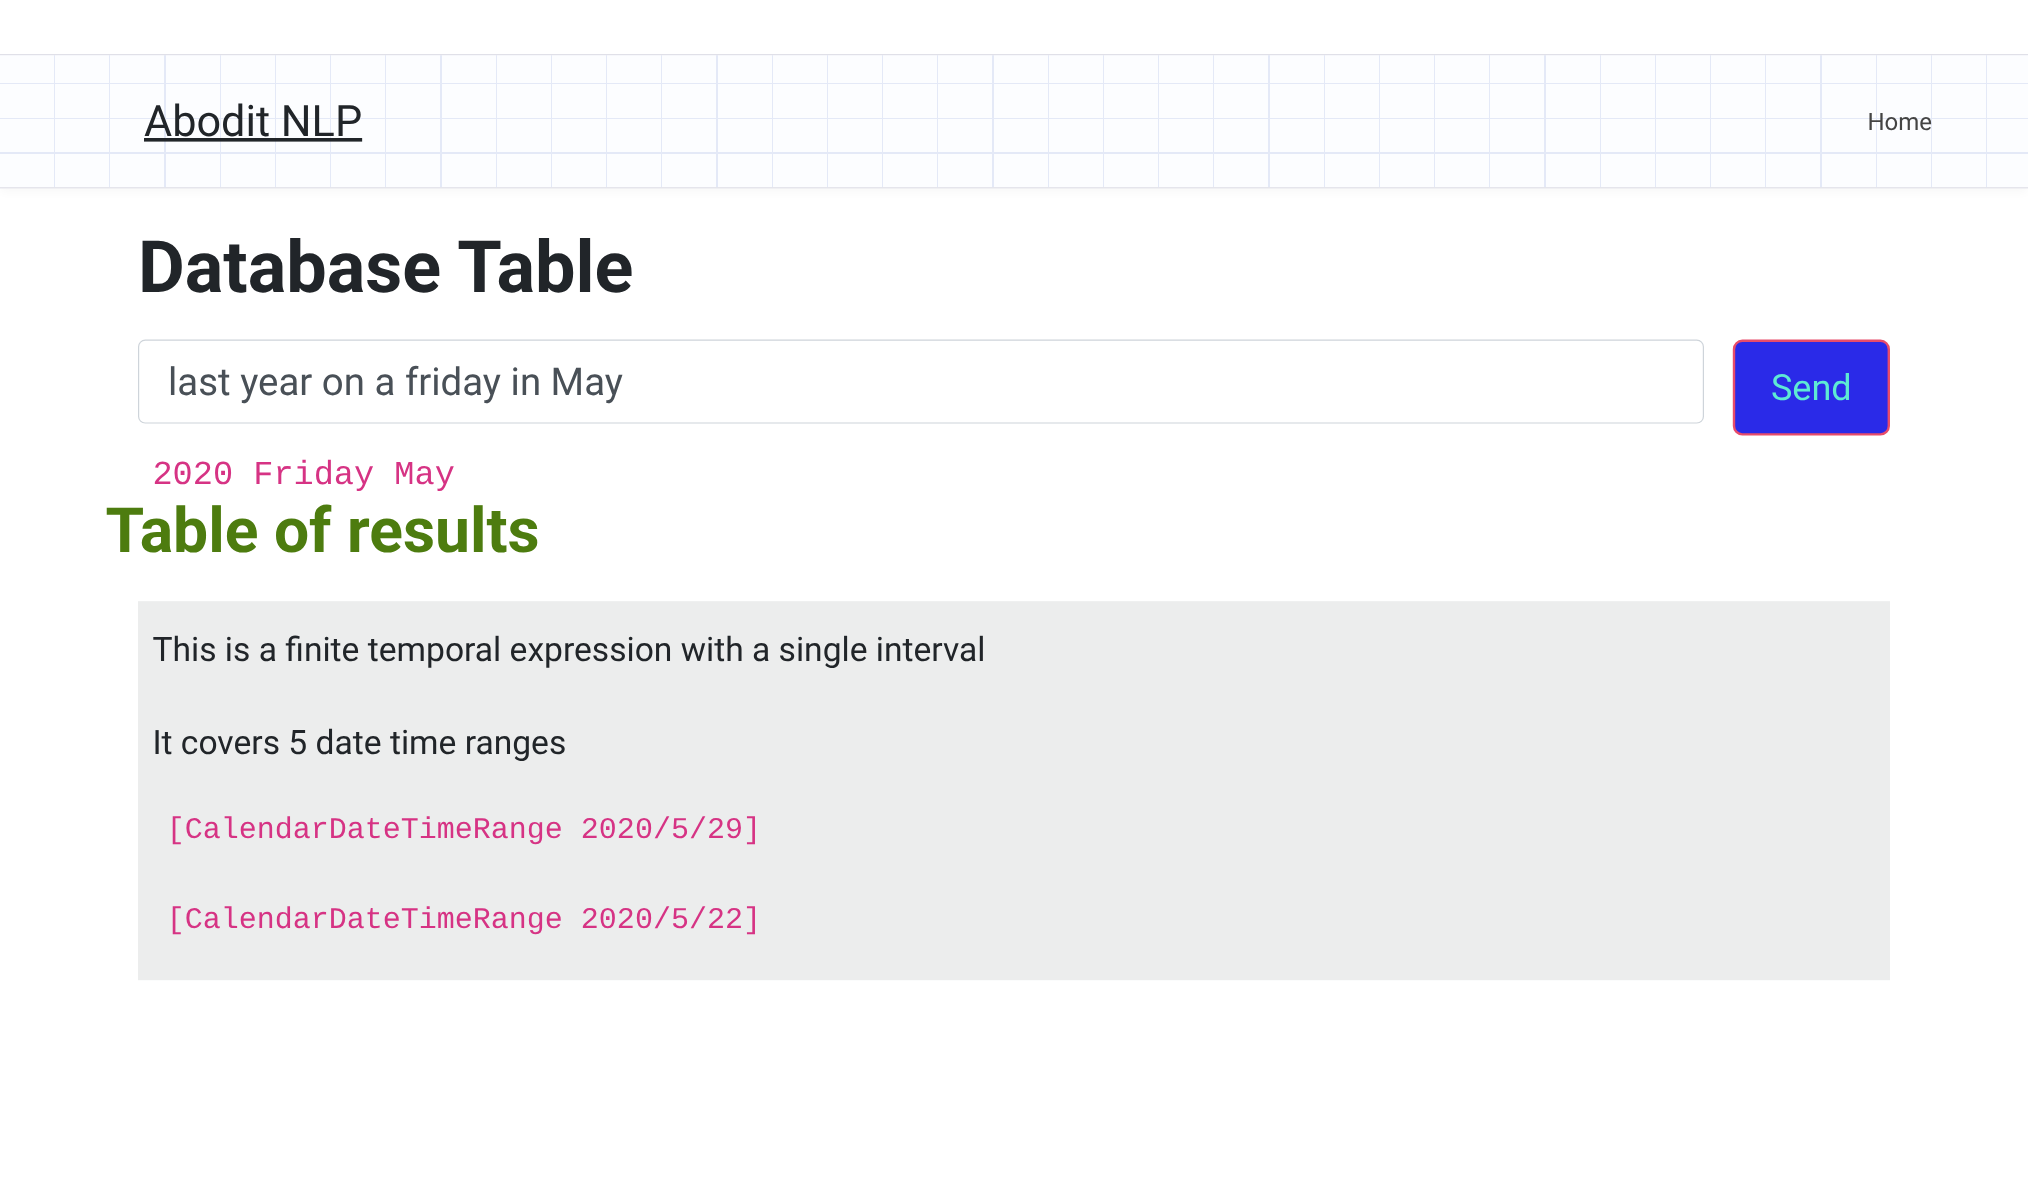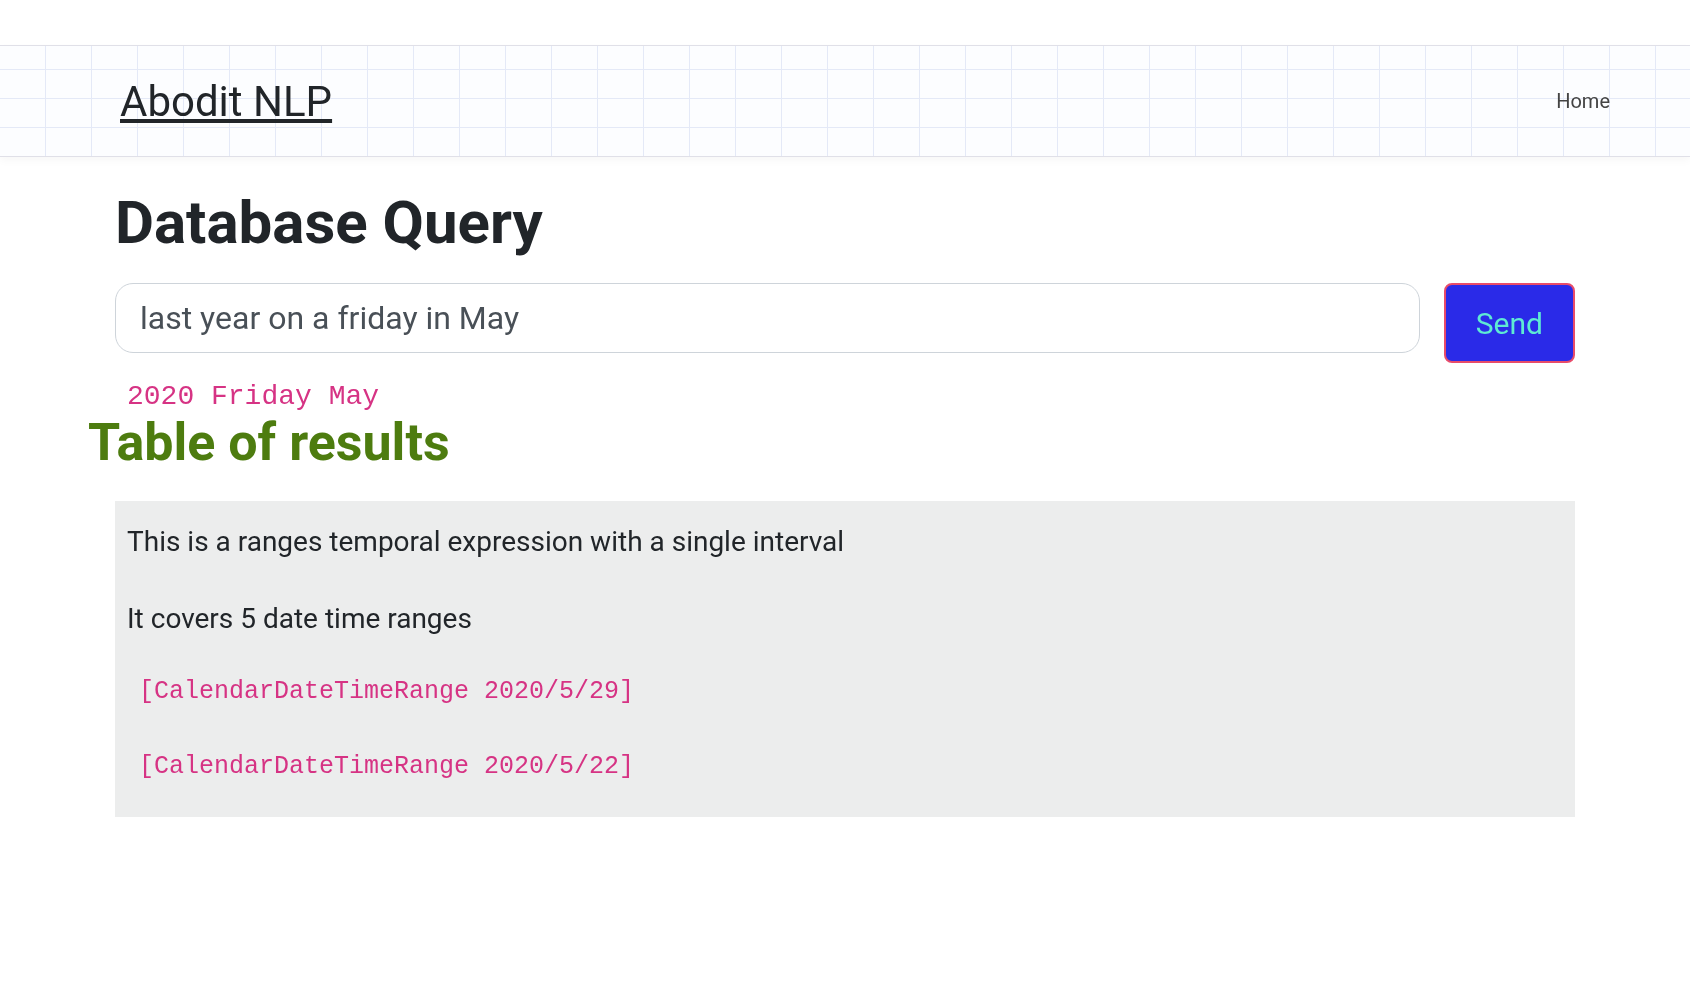--- a/index.html
+++ b/index.html
@@ -21,21 +21,21 @@
       background-image:
         repeating-linear-gradient(0deg, transparent, transparent 28px, #e4e9f7 28px, #e4e9f7 29px),
         repeating-linear-gradient(90deg, transparent, transparent 45px, #e4e9f7 45px, #e4e9f7 46px);
       display: flex;
       align-items: center;
       justify-content: space-between;
       padding: 0 80px 0 120px;
       box-shadow: 0 4px 8px rgba(0,0,0,0.03);
     }
     .brand {
-      font-size: 42px;
+      font-size: 36px;
       color: #212529;
       font-weight: 400;
     }
     .nav-link {
       font-size: 20px;
       color: #444;
       text-decoration: none;
     }
     .container {
       padding: 30px 115px 0 115px;
@@ -54,21 +54,21 @@
     }
     .query-input-wrap {
       flex: 1;
     }
     .query-input {
       width: 100%;
       height: 70px;
       font-size: 32px;
       padding: 0 24px;
       border: 1px solid #ced4da;
-      border-radius: 18px;
+      border-radius: 6px;
       color: #495057;
       background: #fff;
       font-family: inherit;
     }
     .send-btn {
       height: 80px;
       padding: 0 30px;
       font-size: 30px;
       background: #2a2ae8;
       color: #5eead4;
@@ -114,32 +114,32 @@
   </style>
 </head>
 <body>
 
 <div class="header">
   <a href="#" class="brand">Abodit NLP</a>
   <a href="#" class="nav-link">Home</a>
 </div>
 
 <div class="container">
-  <h1 class="page-title">Database Query</h1>
+  <h1 class="page-title">Database Table</h1>
 
   <div class="query-row">
     <div class="query-input-wrap">
       <input type="text" class="query-input" value="last year on a friday in May" style="">
     </div>
     <button class="send-btn">Send</button>
   </div>
 
   <div class="parsed-output">2020 Friday May</div>
 
   <h2 class="results-title">Table of results</h2>
 
   <div class="results-box">
-    <div class="result-line">This is a ranges temporal expression with a single interval</div>
+    <div class="result-line">This is a finite temporal expression with a single interval</div>
     <div class="result-line">It covers 5 date time ranges</div>
     <div class="code-line">[CalendarDateTimeRange 2020/5/29]</div>
     <div class="code-line">[CalendarDateTimeRange 2020/5/22]</div>
   </div>
 </div>
 
 </body></html>

